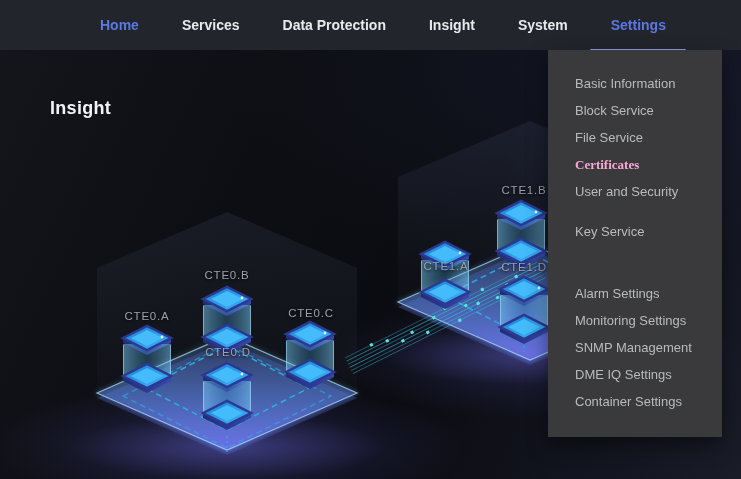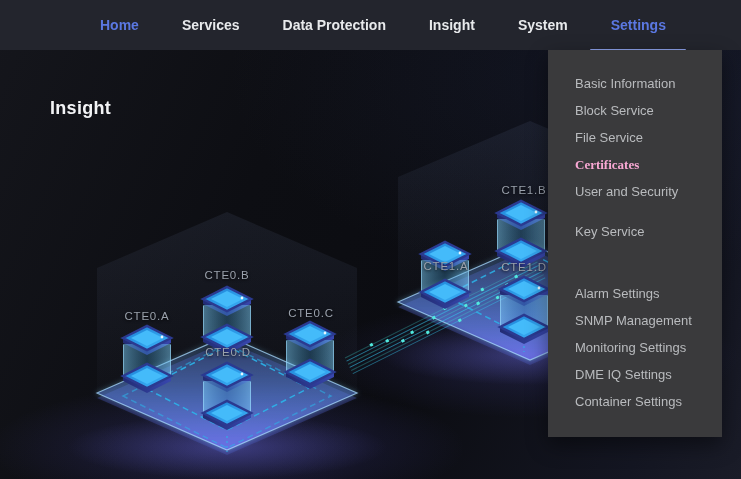--- a/index.html
+++ b/index.html
@@ -201,20 +201,20 @@
       <div class="mi">Block Service</div>
       <div class="mi">File Service</div>
       <div class="mi sel">Certificates</div>
       <div class="mi">User and Security</div>
     </div>
     <div class="menu-group">
       <div class="mi">Key Service</div>
     </div>
     <div class="menu-group">
       <div class="mi">Alarm Settings</div>
+      <div class="mi">Monitoring Settings</div>
       <div class="mi">SNMP Management</div>
-      <div class="mi">Monitoring Settings</div>
       <div class="mi">DME IQ Settings</div>
       <div class="mi">Container Settings</div>
     </div>
   </nav>
 
 </div>
 
 </body></html>

